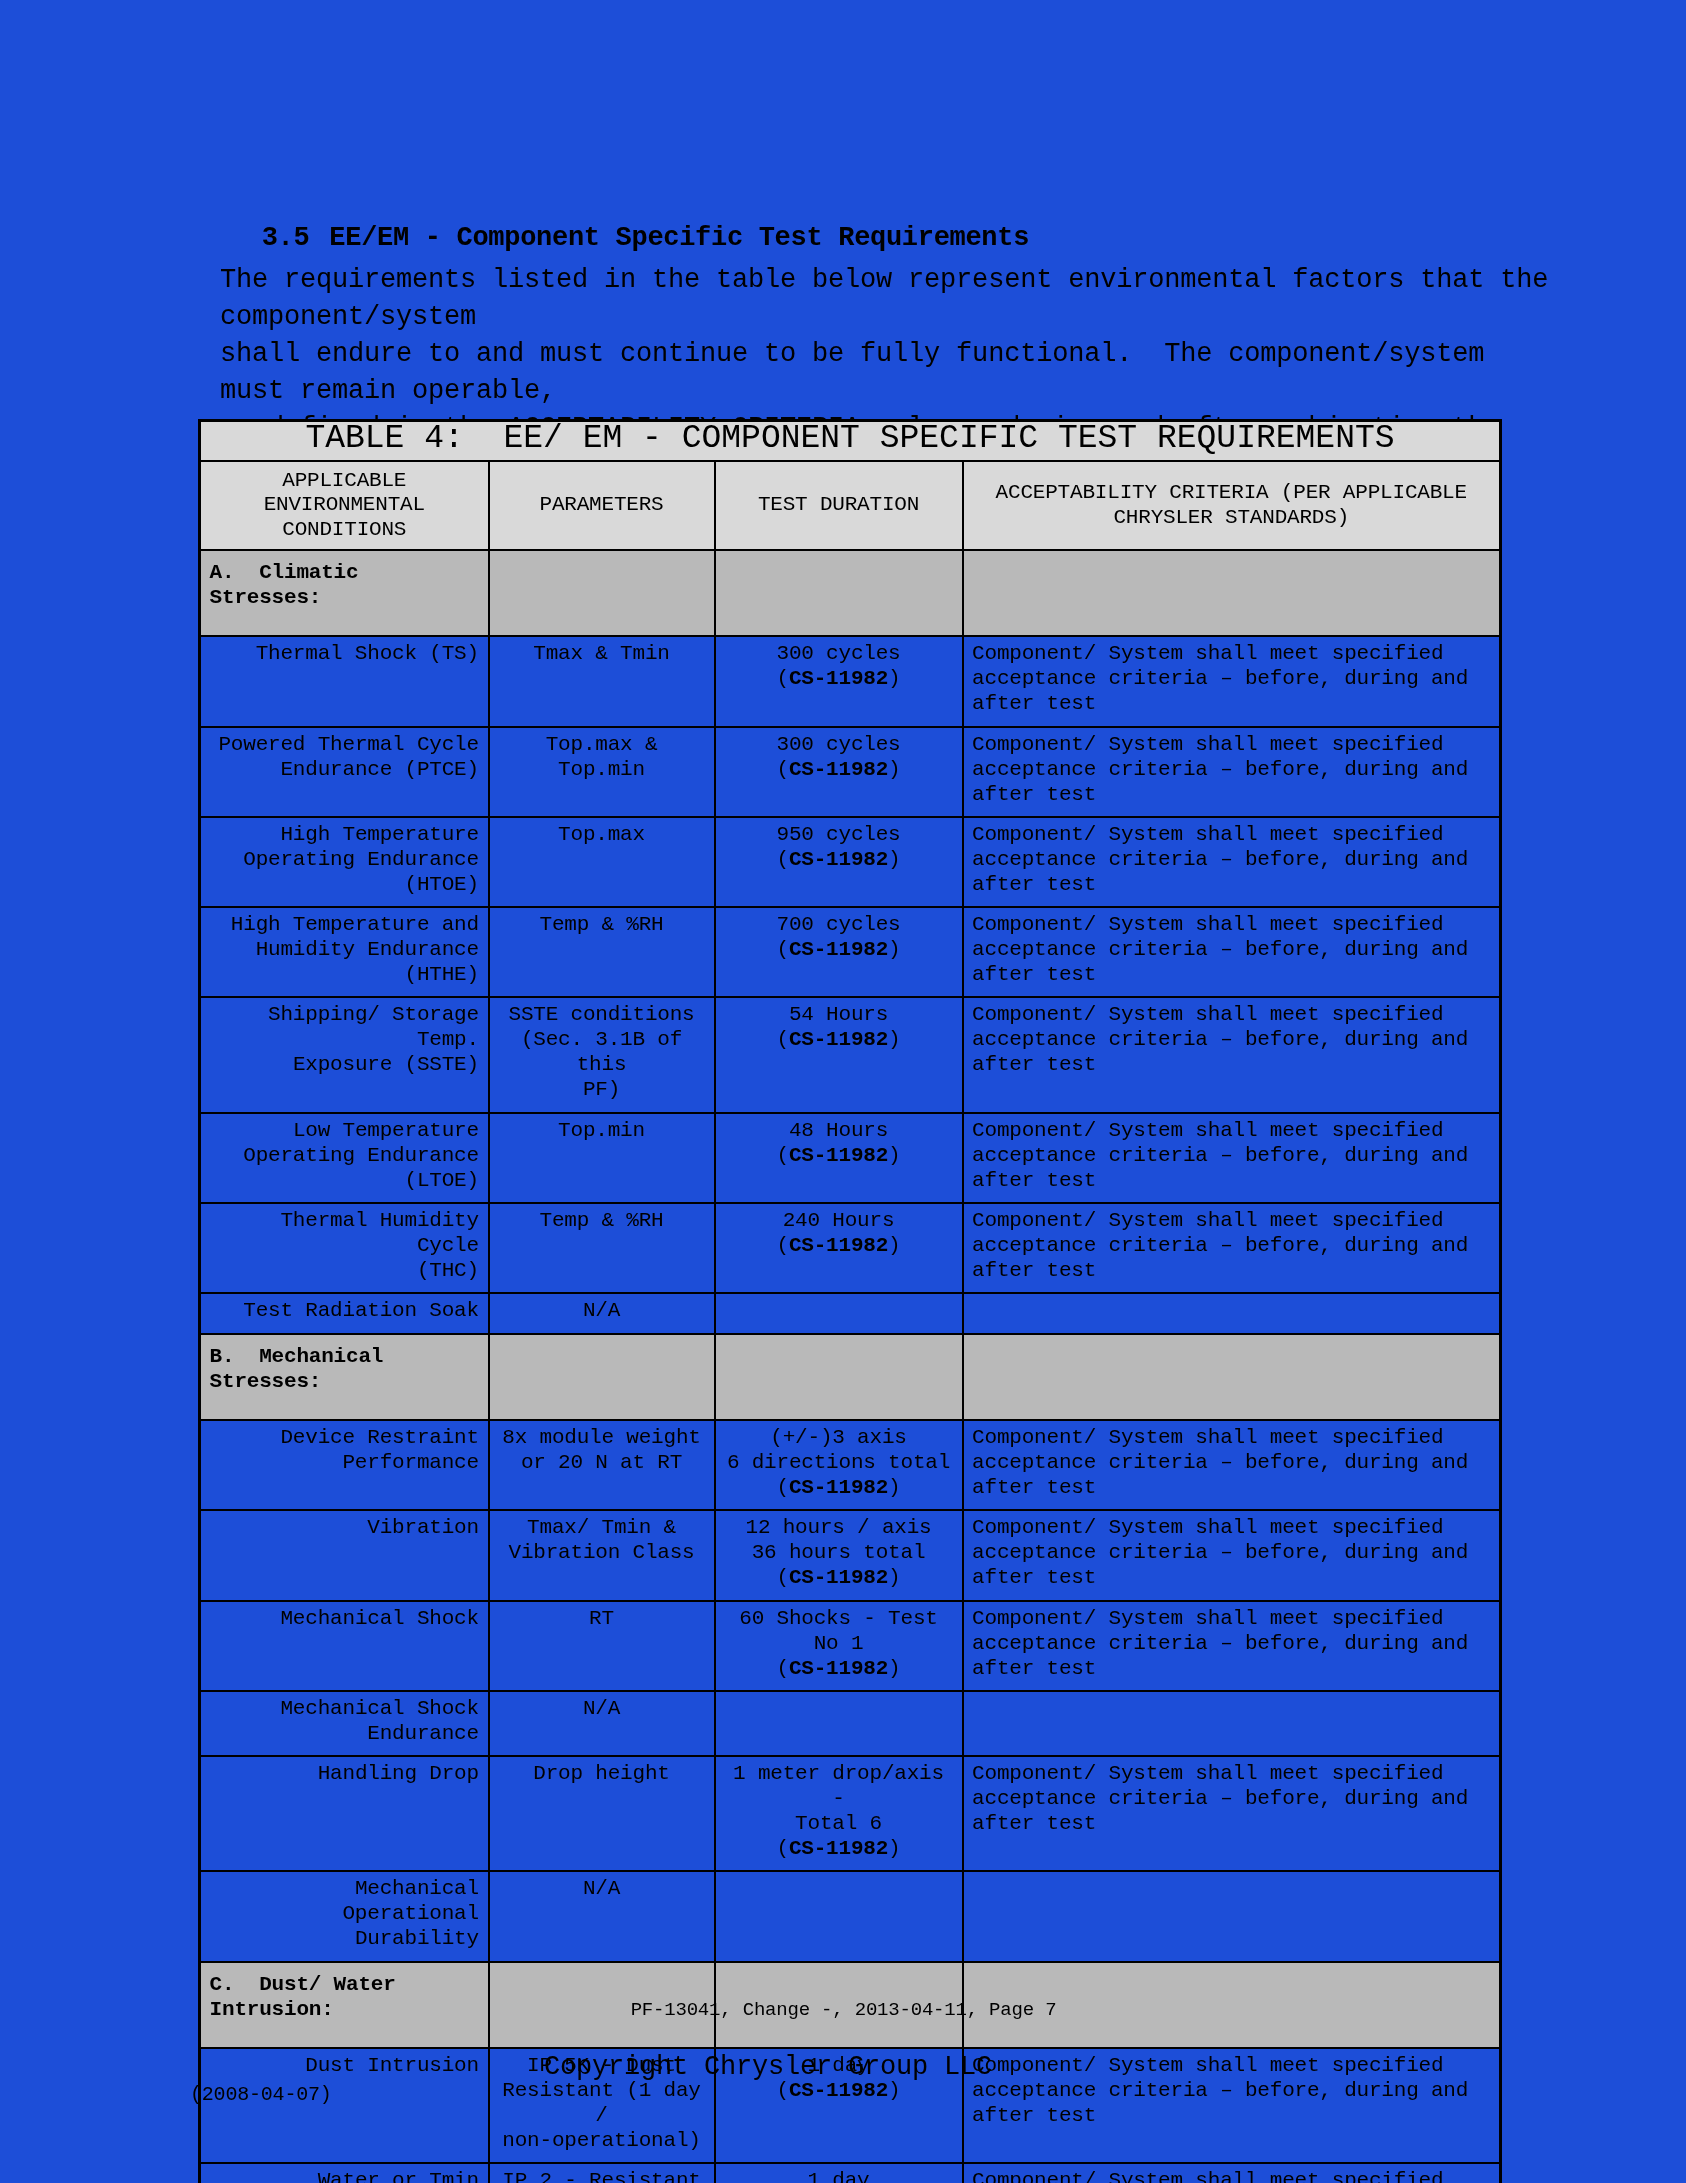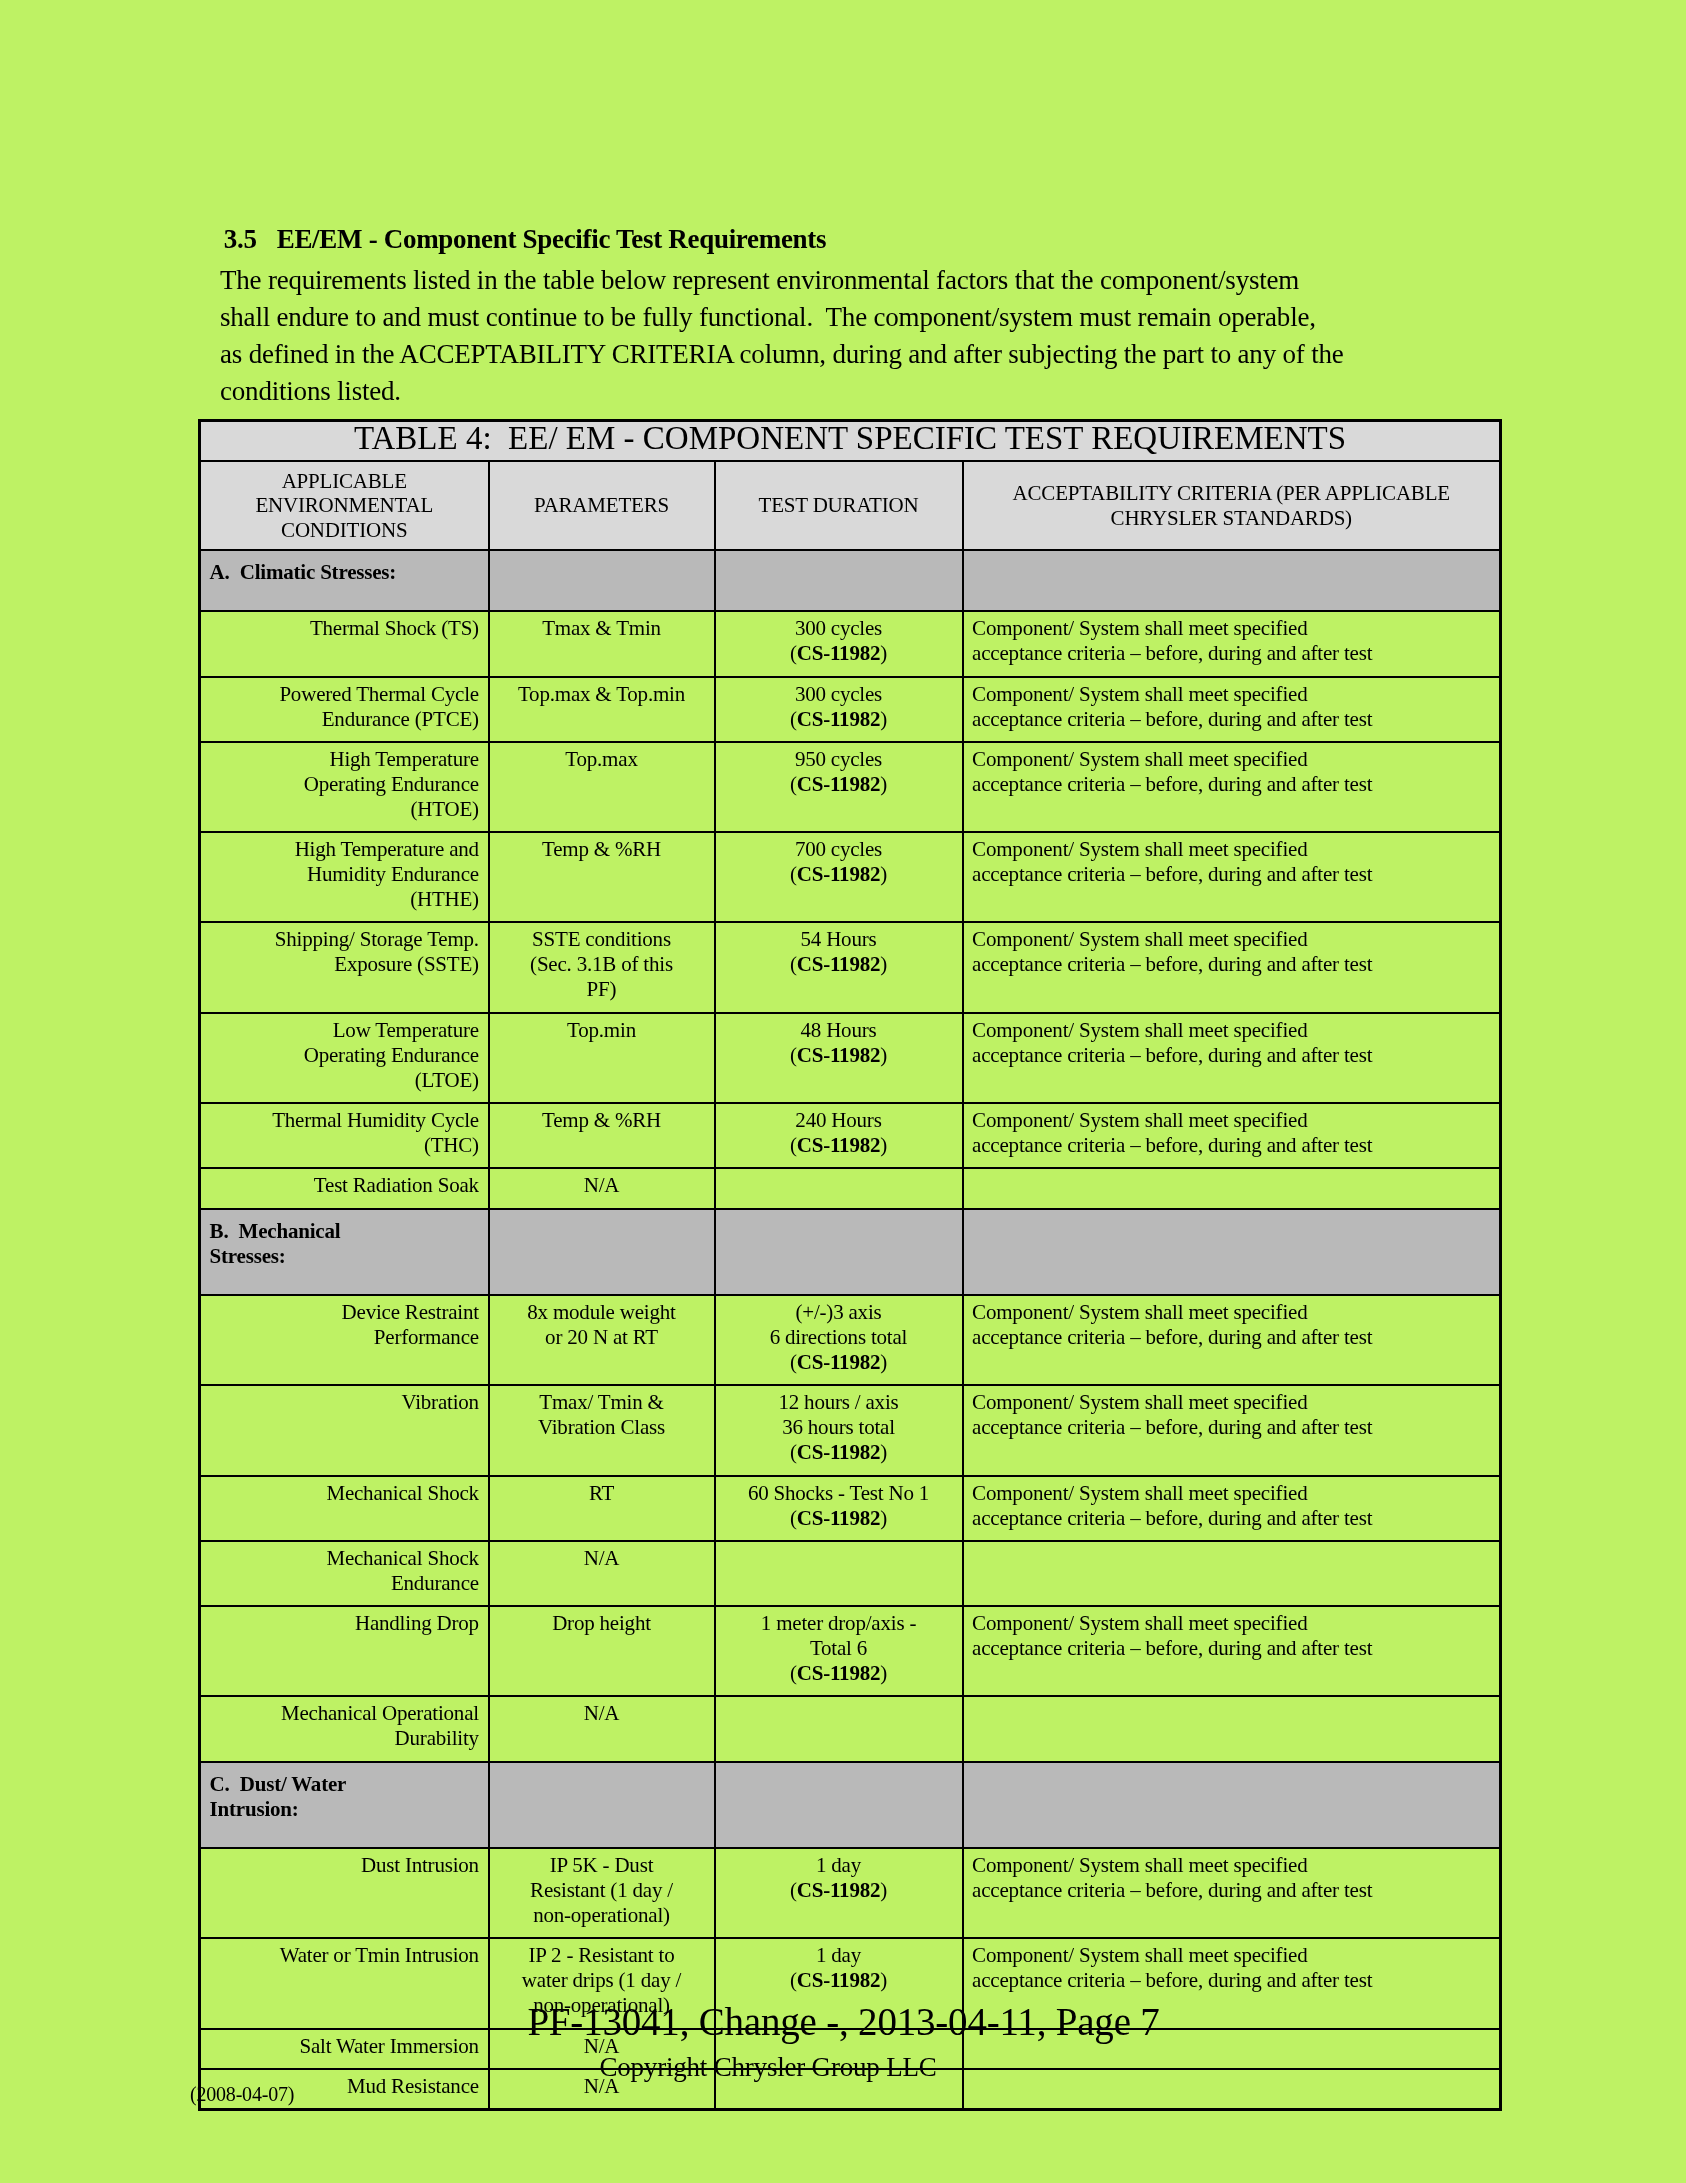--- a/index.html
+++ b/index.html
@@ -1,20 +1,20 @@
 <!DOCTYPE html>
 <html style="font-size:10.6px"><head>
 <meta charset="utf-8">
 <style>
   html,body{margin:0;padding:0;background:#ffffff;}
   .page{
     position:relative;
     width:1687px;height:2183px;
-    background:#bef264;color:#000000;
-    font-family:Liberation Serif, serif;
+    background:#1d4ed8;color:#000000;
+    font-family:Liberation Mono, monospace;
     overflow:hidden;
   }
   .heading{
     position:absolute;left:198px;top:193px;
     font-size:27px;font-weight:bold;letter-spacing:-0.3px;
     white-space:pre-wrap;
   }
   .heading .hnum{margin-right:20px;}
   .intro{
     position:absolute;left:198px;top:262px;width:1329px;
@@ -43,21 +43,21 @@
     padding:6.6px 5.3px;font-size:21px;line-height:24.5px;
   }
   .doc-table td{vertical-align:top;padding:4px 8.6px 9.3px 8.6px;}
   .section-row td{background:#b9b9b9;}
   .section-label{font-weight:bold;text-align:left;padding:9.3px 8.6px 25px 8.6px !important;}
   .cell-condition{text-align:right;}
   .cell-parameters,.cell-duration{text-align:center;}
   .cell-criteria{text-align:left;}
   .footer-line1{
     position:absolute;left:0;top:1999px;width:1687px;text-align:center;
-    font-size:39px;letter-spacing:-0.2px;
+    font-size:19px;letter-spacing:-0.2px;
   }
   .footer-line2{
     position:absolute;left:0;top:2052px;width:1536px;text-align:center;
     font-size:27px;letter-spacing:-0.2px;
   }
   .footer-stamp{
     position:absolute;left:190px;top:2083px;
     font-size:20px;letter-spacing:-0.2px;
   }
 </style>

